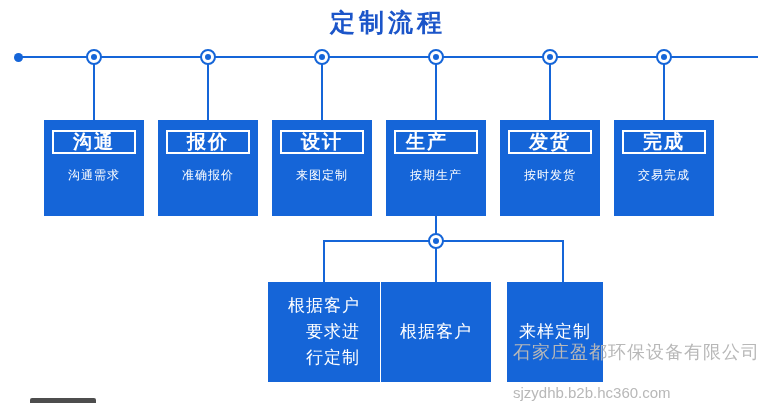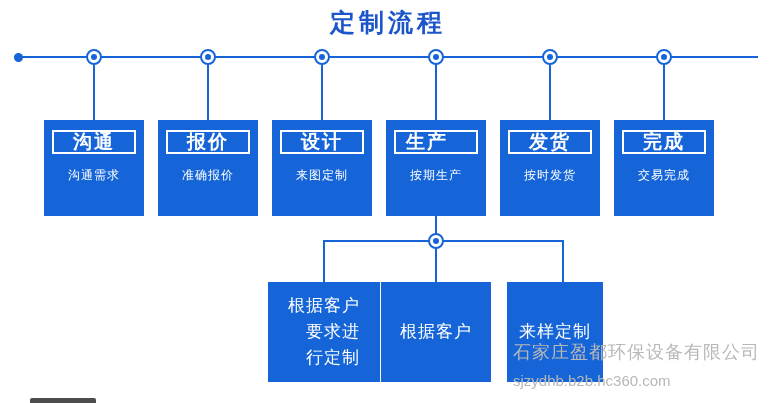--- a/index.html
+++ b/index.html
@@ -29,21 +29,21 @@
                 font-size:19px; font-weight:bold; letter-spacing:2px; }
   .step-label.left { justify-content:flex-start; padding-left:10px; }
   .step-desc { margin-top:13px; text-align:center; font-size:12px; letter-spacing:1px; }
 
   .bbox { position:absolute; top:282px; height:100px; background:#1565d8; color:#ffffff;
           display:flex; align-items:center; justify-content:center; text-align:right;
           font-size:17px; line-height:26px; white-space:pre-line; letter-spacing:1px; }
 
   .watermark { position:absolute; right:16px; top:340px; text-align:left; color:#b8b8b8; }
   .wm-company { font-size:18px; letter-spacing:1px; }
-  .wm-url { font-size:15px; margin-top:8px; }
+  .wm-url { font-size:15px; margin-top:20px; }
 
   .artifact { position:absolute; left:30px; bottom:0; width:66px; height:5px;
               background:#2e2e2e; border-radius:2px 2px 0 0; opacity:0.85; }
 </style>
 </head>
 <body>
 
 <div class="canvas">
 
   <div class="title">定制流程</div>

